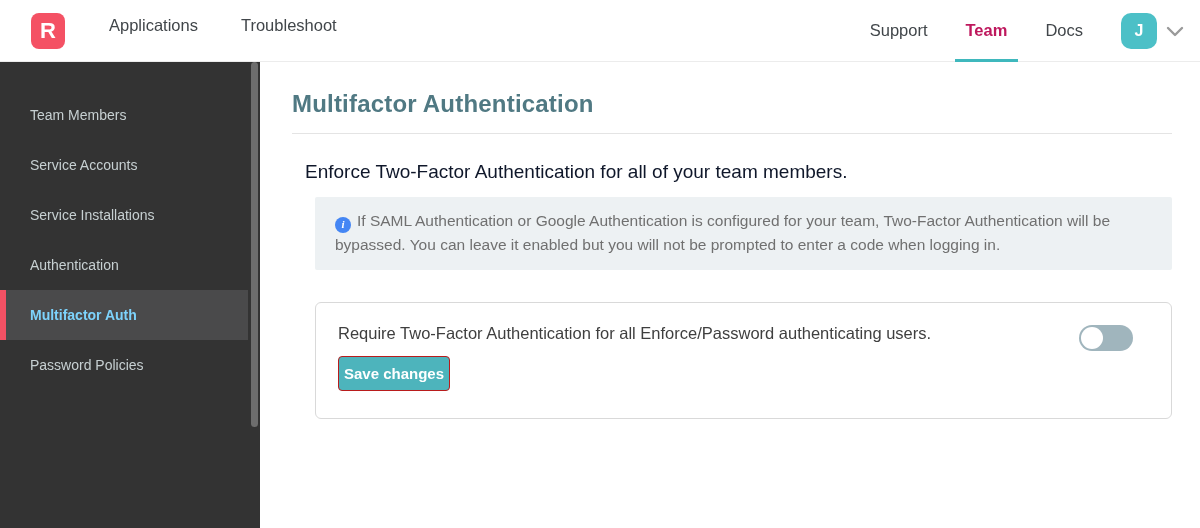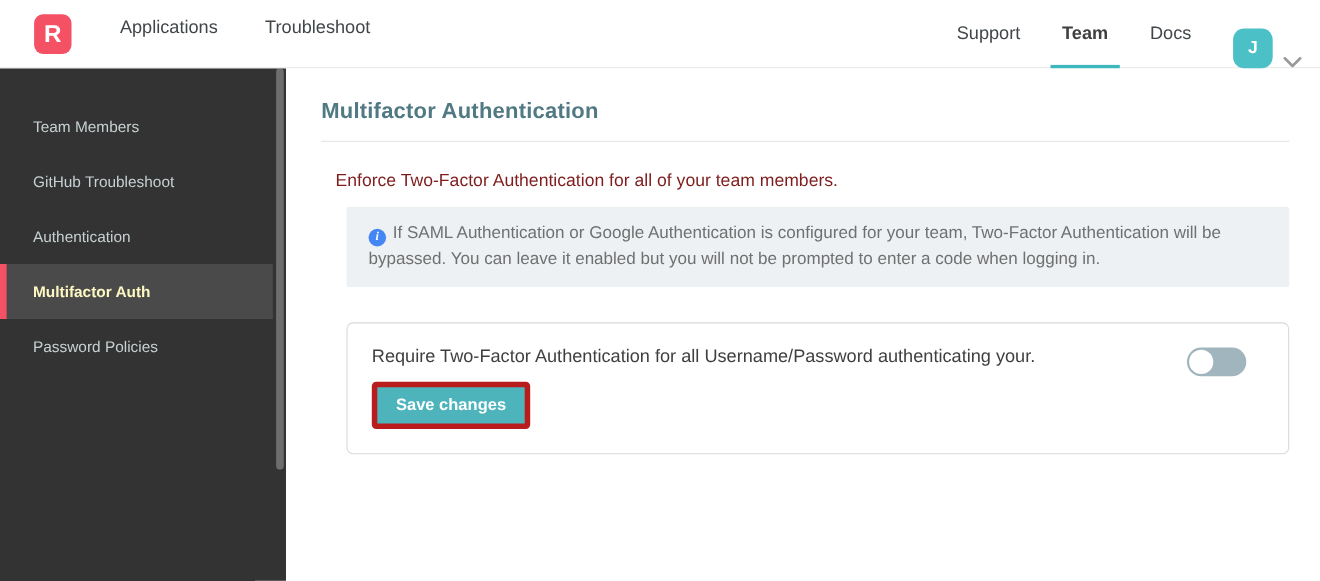--- a/index.html
+++ b/index.html
@@ -7,66 +7,66 @@
     font-family:"Liberation Sans", sans-serif; }
 
   
   .navbar { position:absolute; top:0; left:0; width:1200px; height:62px;
     background:#fff; border-bottom:1px solid #ececec; display:flex;
     align-items:center; z-index:5; }
   .logo { width:34px; height:36px; margin-left:31px; border-radius:8px;
     background:#f45164; color:#fff; font-weight:bold; font-size:22px;
     display:flex; align-items:center; justify-content:center; }
   .nav-left { display:flex; align-items:stretch; height:72px; margin-left:44px; }
-  .nav-right { display:flex; align-items:flex-end; height:62px; margin-left:auto;
+  .nav-right { display:flex; align-items:center; height:62px; margin-left:auto;
     margin-right:16px; }
   .nav-link { display:flex; align-items:center; height:62px; position:relative;
     color:#41464a; font-size:16.5px; cursor:pointer; margin-right:43px; }
   .nav-right .nav-link { margin-right:0; margin-left:38px; }
-  .nav-link.active { color:#404040; font-weight:bold; }
+  .nav-link.active { color:#be185d; font-weight:bold; }
   .nav-link.active::after { content:""; position:absolute; left:-11px; right:-11px;
     bottom:0; height:3px; background:#3fb8bd; }
   .avatar { width:36px; height:36px; border-radius:10px; background:#4cc0c7;
     color:#fff; font-weight:bold; font-size:16px; display:flex;
     align-items:center; justify-content:center; margin-left:38px; }
   .chevron { margin-left:9px; display:flex; align-items:center; cursor:pointer; }
 
   
   .sidebar { position:absolute; top:62px; left:0; width:260px; height:466px;
     background:#333333; padding-top:28px; }
   .side-item { height:50px; display:flex; align-items:center; padding-left:30px;
     color:#c7d0d2; font-size:14px; cursor:pointer; }
   .side-item.active { background:#4a4a4b; border-left:6px solid #f45164;
-    padding-left:24px; color:#fef9c3; font-weight:bold; width:248px; }
+    padding-left:24px; color:#7dd3fc; font-weight:bold; width:248px; }
   .side-scrollbar { position:absolute; top:0; right:2px; width:7px; height:365px;
     border-radius:4px; background:#6d6d6d; }
 
   
   .main { position:absolute; top:62px; left:260px; width:940px; height:466px;
     background:#fff; padding:28px 28px 0 32px; }
-  .page-title { color:#507983; font-size:20px; font-weight:bold;
+  .page-title { color:#507983; font-size:24px; font-weight:bold;
     letter-spacing:0.2px; }
   .rule { border:none; border-top:1px solid #e4e4e4; margin-top:15px; }
   .section { margin-left:13px; }
-  .description { margin-top:27px; color:#7f1d1d; font-size:16px; }
+  .description { margin-top:27px; color:#0f172a; font-size:19px; }
   .info-box { margin-left:10px; margin-top:14px; background:#edf1f3;
     border-radius:2px; padding:12px 16px 13px 20px; color:#707070;
     font-size:15.5px; line-height:1.55; }
   .info-icon { display:inline-flex; width:16px; height:16px; border-radius:50%;
     background:#4486f4; color:#fff; font-size:11px; font-weight:bold;
     align-items:center; justify-content:center; vertical-align:-2px;
     margin-right:6px; font-family:"Liberation Serif", serif; font-style:italic; }
   .setting-card { position:relative; margin-left:10px; margin-top:32px;
     background:#fff; border:1px solid #d9d9d9; border-radius:6px;
     padding:20px 22px 22px 22px; min-height:117px; }
   .setting-label { color:#3f3f3f; font-size:16.5px; line-height:20px;
     padding-right:120px; }
-  .save-btn { margin-top:13px; background:#4db4bc; border:5px solid #b91c1c;
+  .save-btn { margin-top:13px; background:#4db4bc; border:1px solid #b91c1c;
     border-radius:4px; color:#fff; font-weight:bold; font-size:15px;
-    padding:8px 17px; cursor:pointer; font-family:"Liberation Sans", sans-serif; }
+    padding:8px 5px; cursor:pointer; font-family:"Liberation Sans", sans-serif; }
   .toggle { position:absolute; top:22px; right:38px; width:54px; height:26px;
     border-radius:13px; background:#a0b5bd; cursor:pointer; }
   .toggle-knob { position:absolute; top:2px; left:2px; width:22px; height:22px;
     border-radius:50%; background:#ffffff; }
 </style>
 </head>
 <body>
 
 <div class="navbar">
   <div class="logo">R</div>
@@ -84,41 +84,42 @@
     <div class="chevron">
       <svg width="18" height="12" viewBox="0 0 18 12">
         <polyline points="2,3 9,10 16,3" fill="none" stroke="#9a9a9a" stroke-width="2.4" stroke-linecap="round" stroke-linejoin="round"></polyline>
       </svg>
     </div>
   </div>
 </div>
 
 <div class="sidebar">
   <div class="side-item">Team Members</div>
-  <div class="side-item">GitHub Troubleshoot</div>
+  <div class="side-item">Service Accounts</div>
+  <div class="side-item">Service Installations</div>
   <div class="side-item">Authentication</div>
   <div class="side-item active">Multifactor Auth</div>
   <div class="side-item">Password Policies</div>
   <div class="side-scrollbar"></div>
 </div>
 
 <div class="main">
   <h1 class="page-title">Multifactor Authentication</h1>
   <hr class="rule">
 
   <div class="section">
     <div class="description">Enforce Two-Factor Authentication for all of your team members.</div>
 
     <div class="info-box">
       <span class="info-icon">i</span><span>If SAML Authentication or Google Authentication is configured for your team, Two-Factor Authentication will be bypassed. You can leave it enabled but you will not be prompted to enter a code when logging in.</span>
     </div>
 
     <div class="setting-card">
       <div class="setting-label">
-        <span>Require Two-Factor Authentication for all Username/Password authenticating your.</span><br>
+        <span>Require Two-Factor Authentication for all Enforce/Password authenticating users.</span><br>
       </div>
       <button class="save-btn">Save changes</button>
       <div class="toggle">
         <div class="toggle-knob"></div>
       </div>
     </div>
   </div>
 </div>
 
 </body></html>

